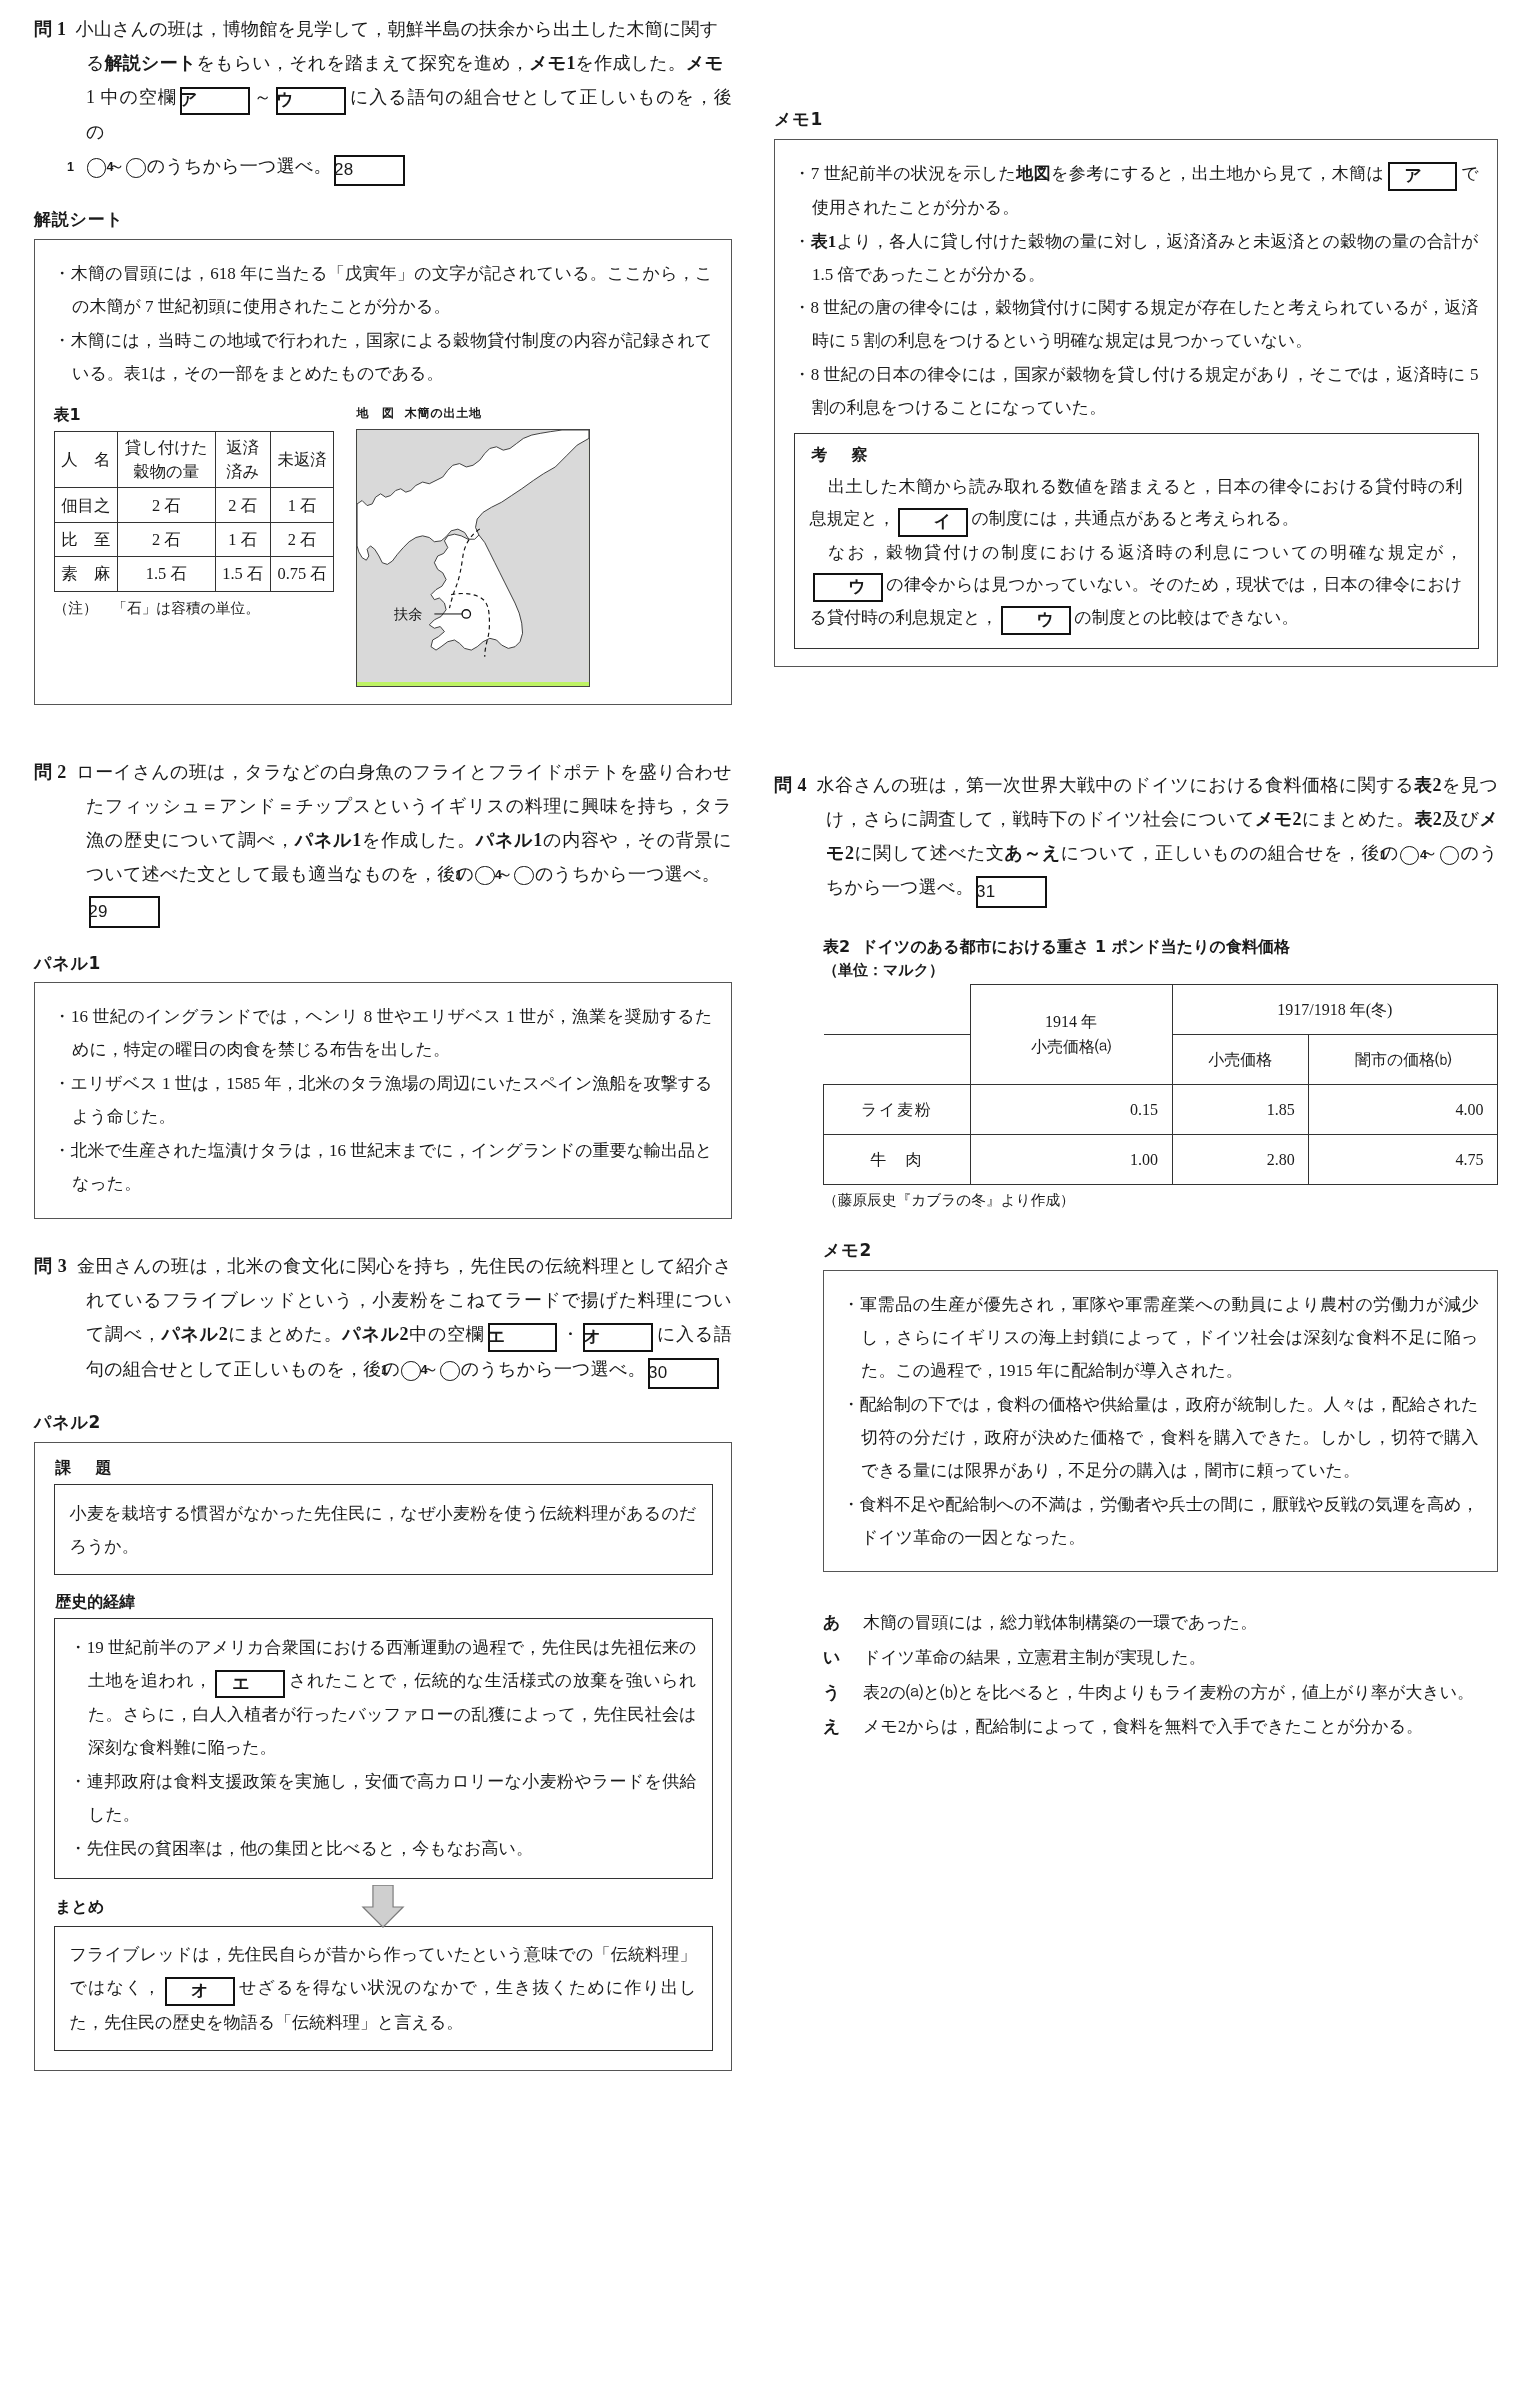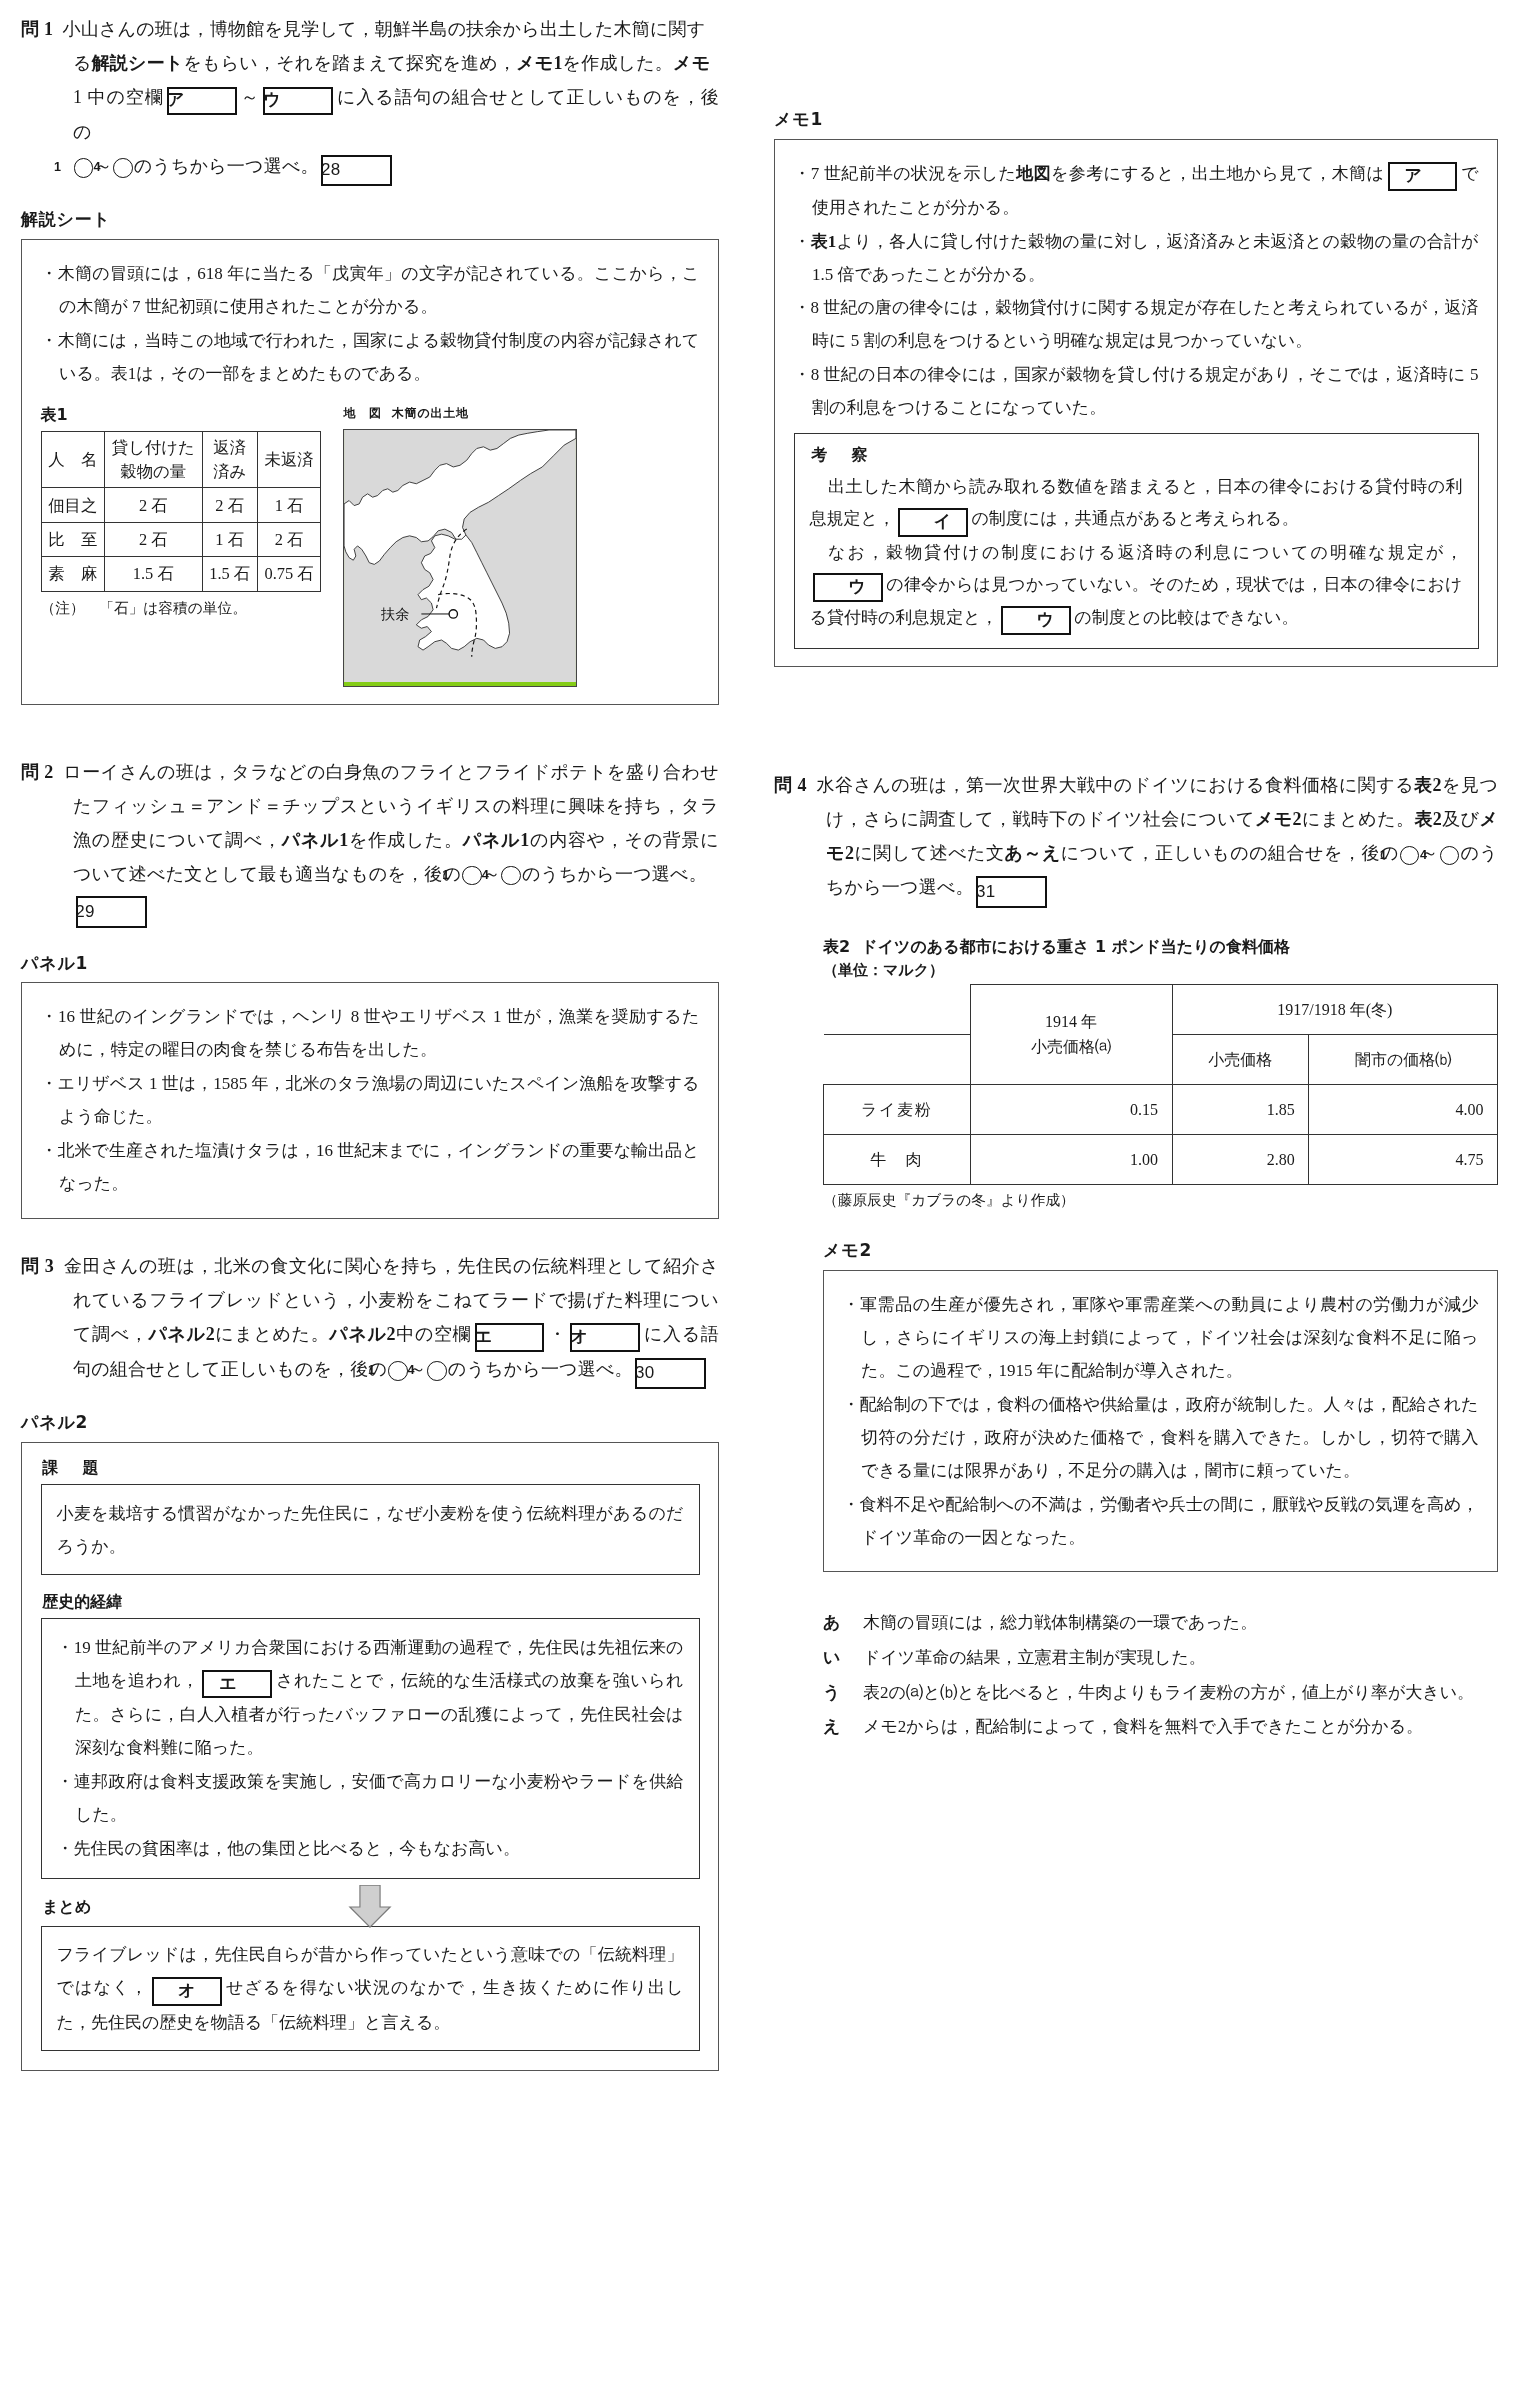--- a/index.html
+++ b/index.html
@@ -6,21 +6,21 @@
   html,body{margin:0;padding:0;background:#fff;}
   body{
     width:1536px;height:2401px;
     font-family:"Liberation Serif","DejaVu Serif",serif;
     color:#1a1a1a;
     position:relative;
     overflow:hidden;
   }
   .page{position:relative;width:1536px;height:2401px;}
   .col{position:absolute;}
-  .colL{left:21px;top:0;width:698px;}
+  .colL{left:34px;top:0;width:698px;}
   .colR{left:774px;top:0;width:724px;}
 
   
   .q{
     font-size:18px;line-height:34px;letter-spacing:0.2px;
     text-align:justify;
   }
   .q .qnum{font-weight:bold;}
   .b{font-weight:bold;}
   .hang{ padding-left:52px; text-indent:-52px; }
@@ -126,21 +126,21 @@
   .t2 .rl{text-align:center;letter-spacing:1.7px;}
   .t2 .num{text-align:right;padding-right:13.5px;}
   .t2 .nob{border-left:none;border-top:none;}
   .src{font-size:14.7px;margin-top:6.7px;}
   .unit{font-size:15px;text-align:left;margin:3.4px 0 3.4px 0;font-weight:bold;}
   .maptitle{
     font-family:"DejaVu Sans","Liberation Sans",sans-serif;
     font-weight:bold;font-size:12px;
     margin-bottom:6.7px;letter-spacing:0.8px;
   }
-  .mapbox{border:1.1px solid #444;background:#84cc16;}
+  .mapbox{border:1.1px solid #444;background:#bef264;}
 
   
   .arrow{display:block;margin:3.4px auto 1.7px;}
 
   
   .choice{
     font-size:17px;line-height:33px;
     padding-left:40px;text-indent:-40px;
     margin:0 0 1.7px 0;text-align:justify;
   }

